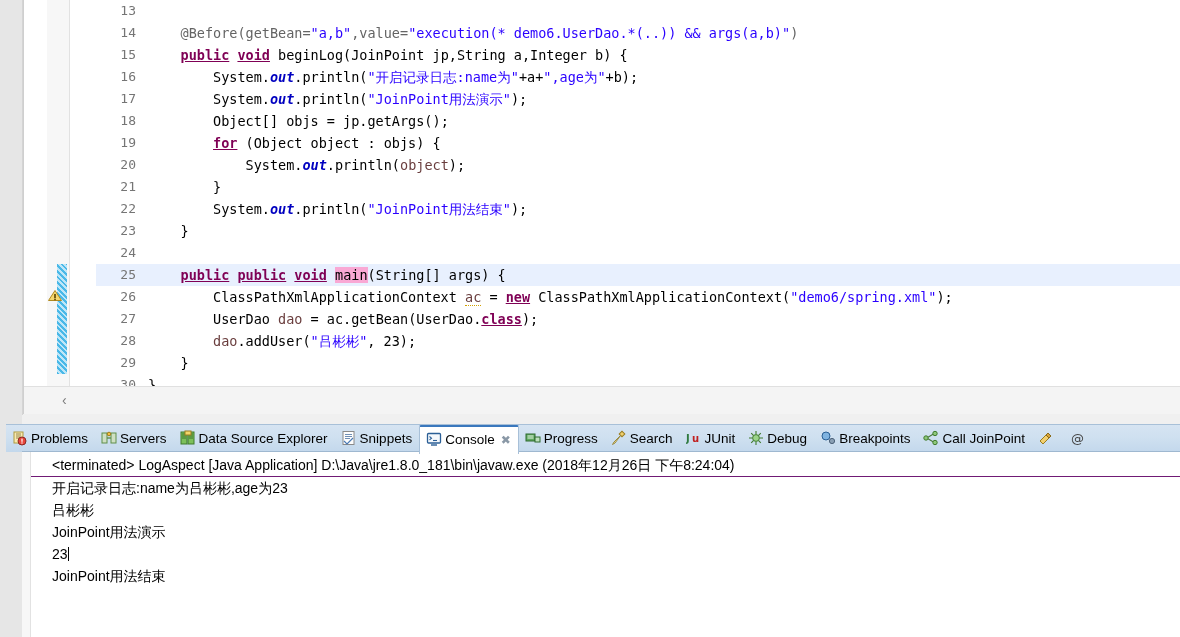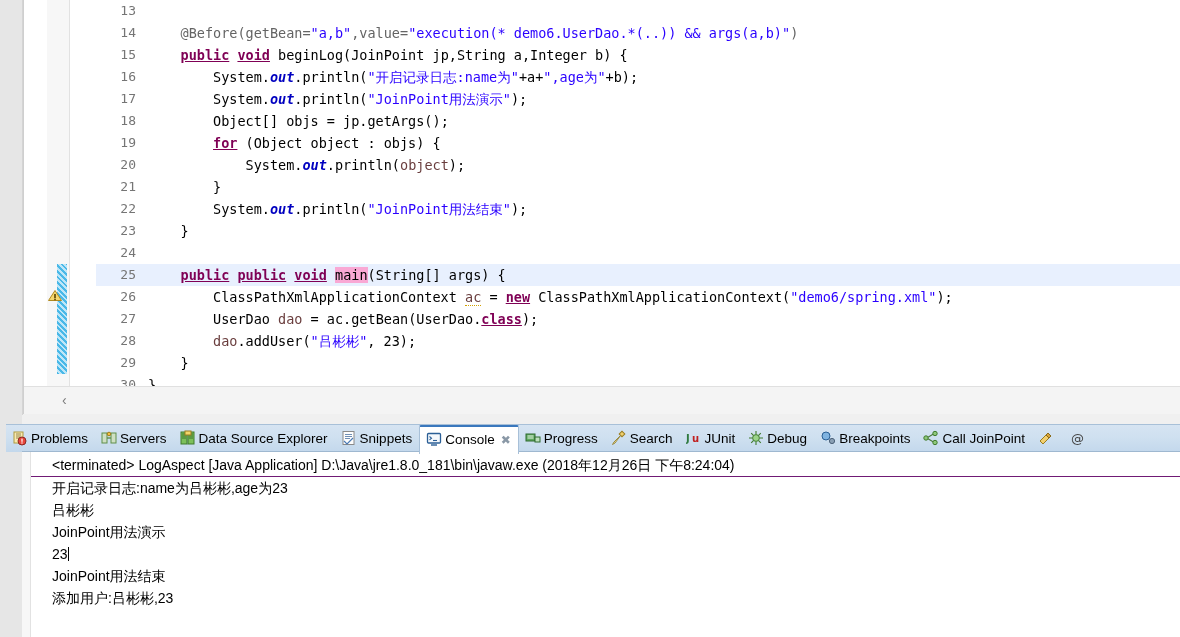--- a/index.html
+++ b/index.html
@@ -177,17 +177,16 @@
 
     <div class="console">
       <div class="console-gutter"></div>
       <div class="console-text" id="console-text">
           <div class="cline head">&lt;terminated&gt; LogAspect [Java Application] D:\Java\jre1.8.0_181\bin\javaw.exe (2018年12月26日 下午8:24:04)</div>
           <div class="cline"><span>开启记录日志:name为吕彬彬,age为23</span></div>
           <div class="cline"><span>吕彬彬</span></div>
           <div class="cline"><span>JoinPoint用法演示</span></div>
           <div class="cline"><span>23</span><span class="caret"></span></div>
           <div class="cline"><span>JoinPoint用法结束</span></div>
-          <div class="cline"><span>添加用户:吕彬彬,23</span></div>
         </div>
     </div>
   </div>
 </div>
 
 </body></html>

